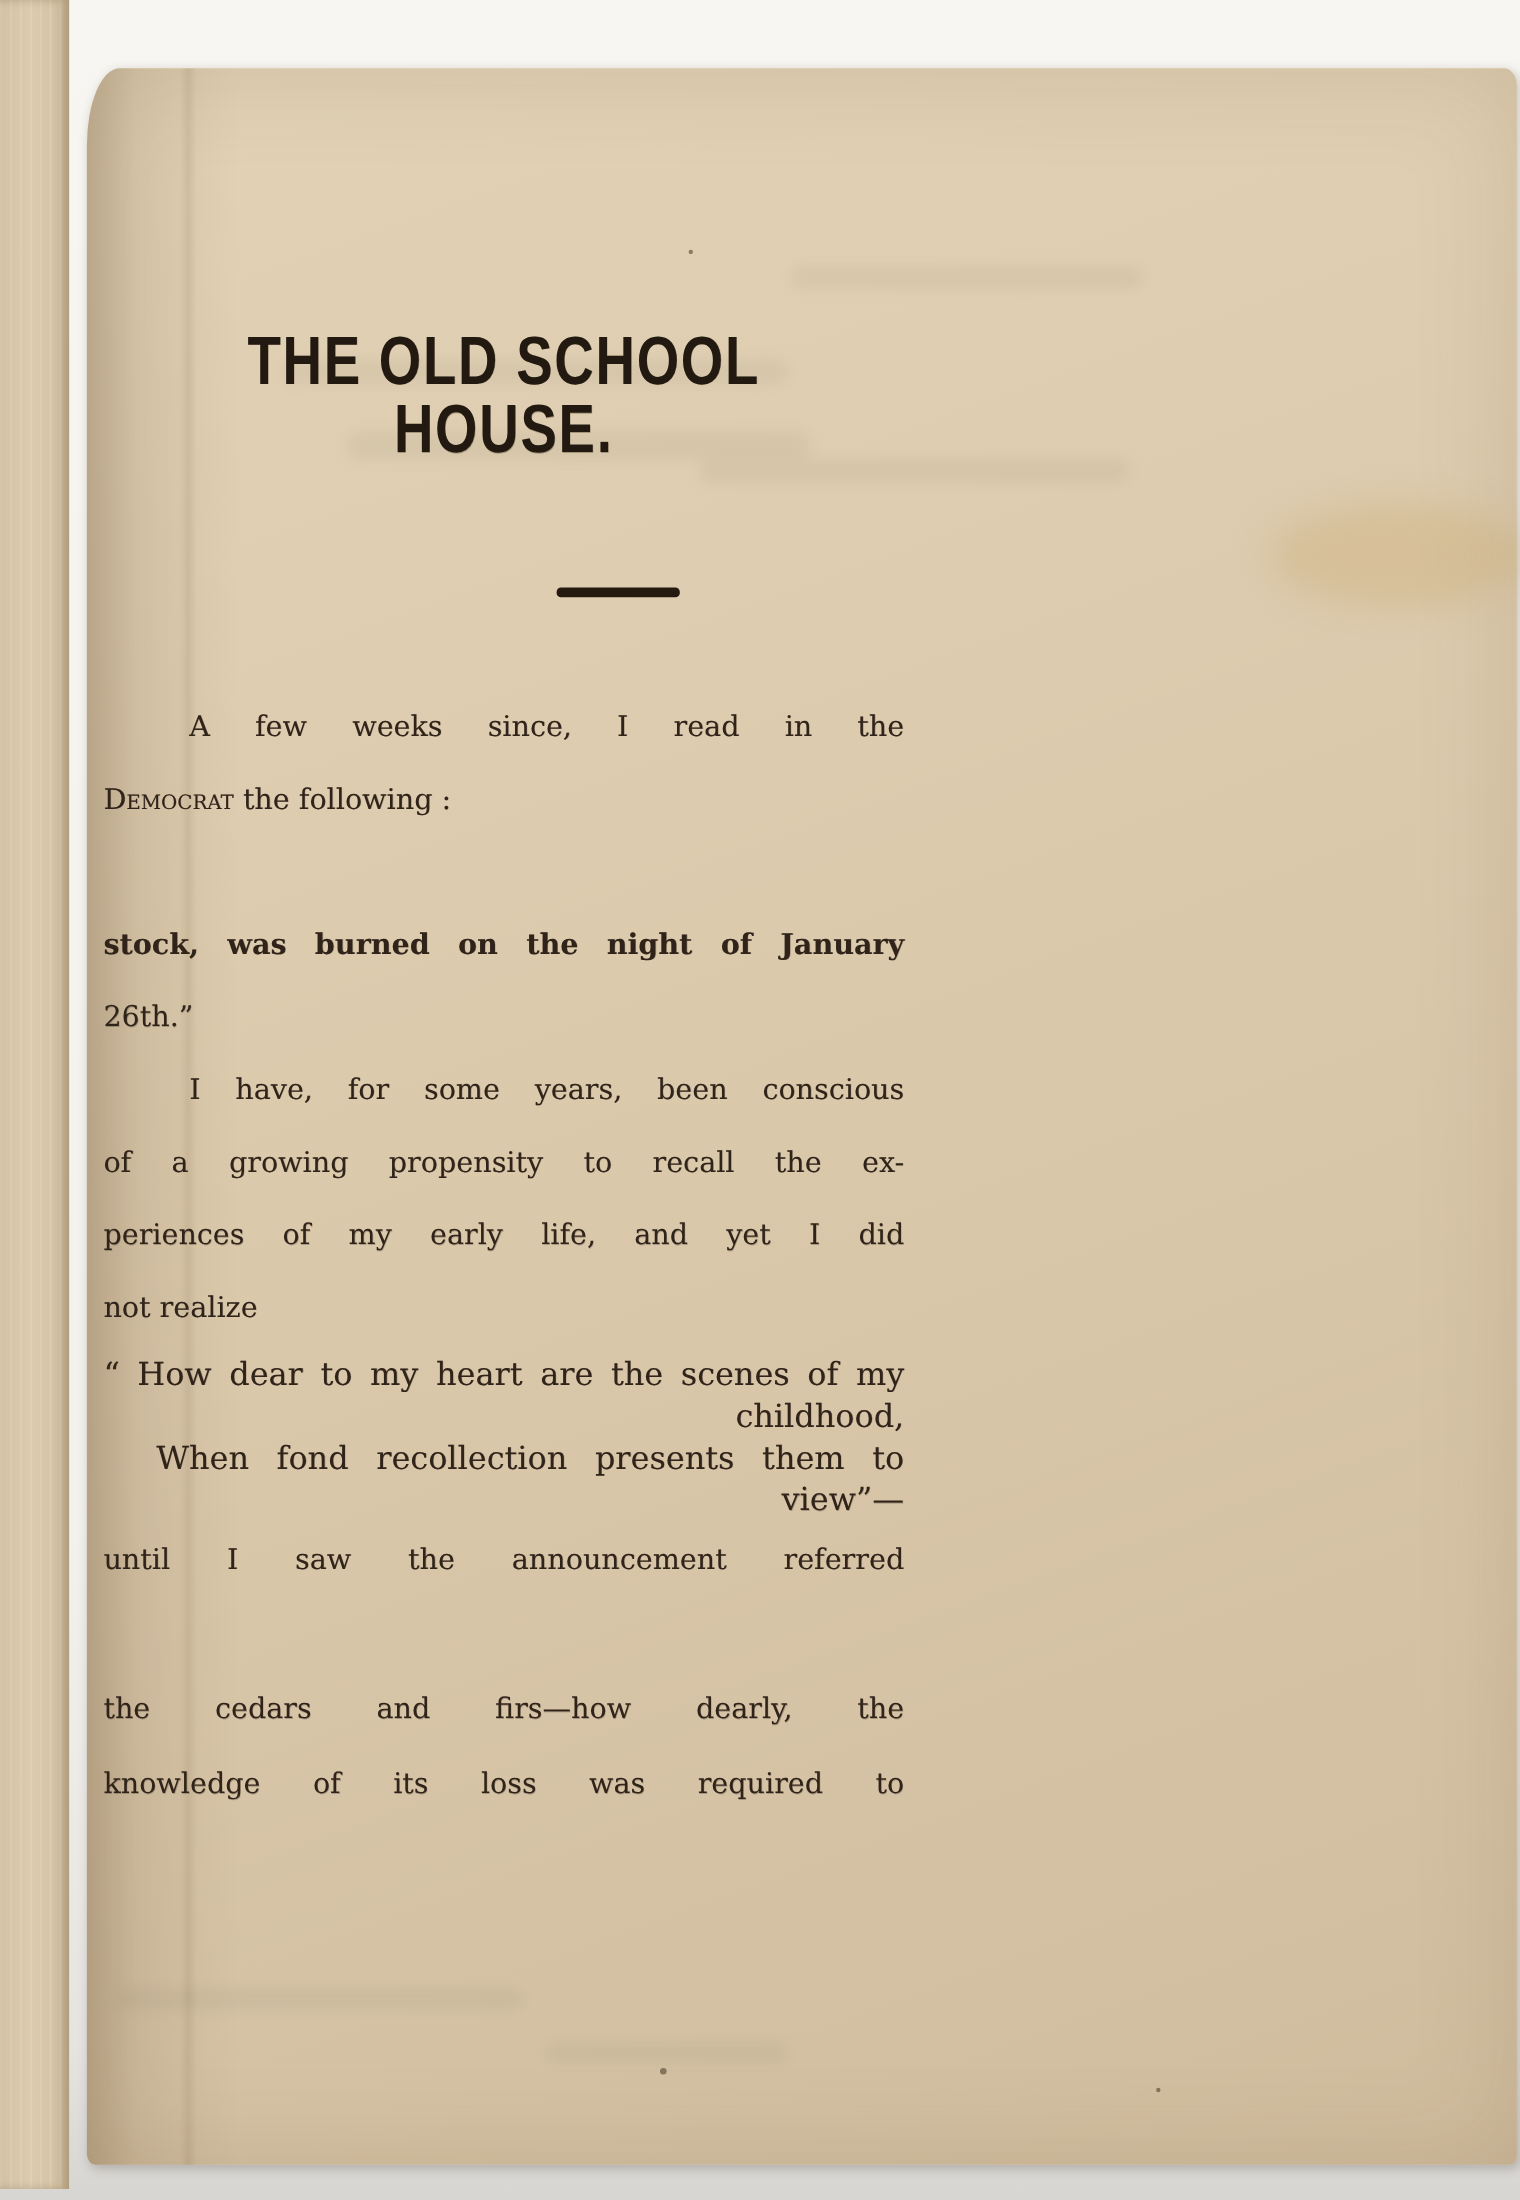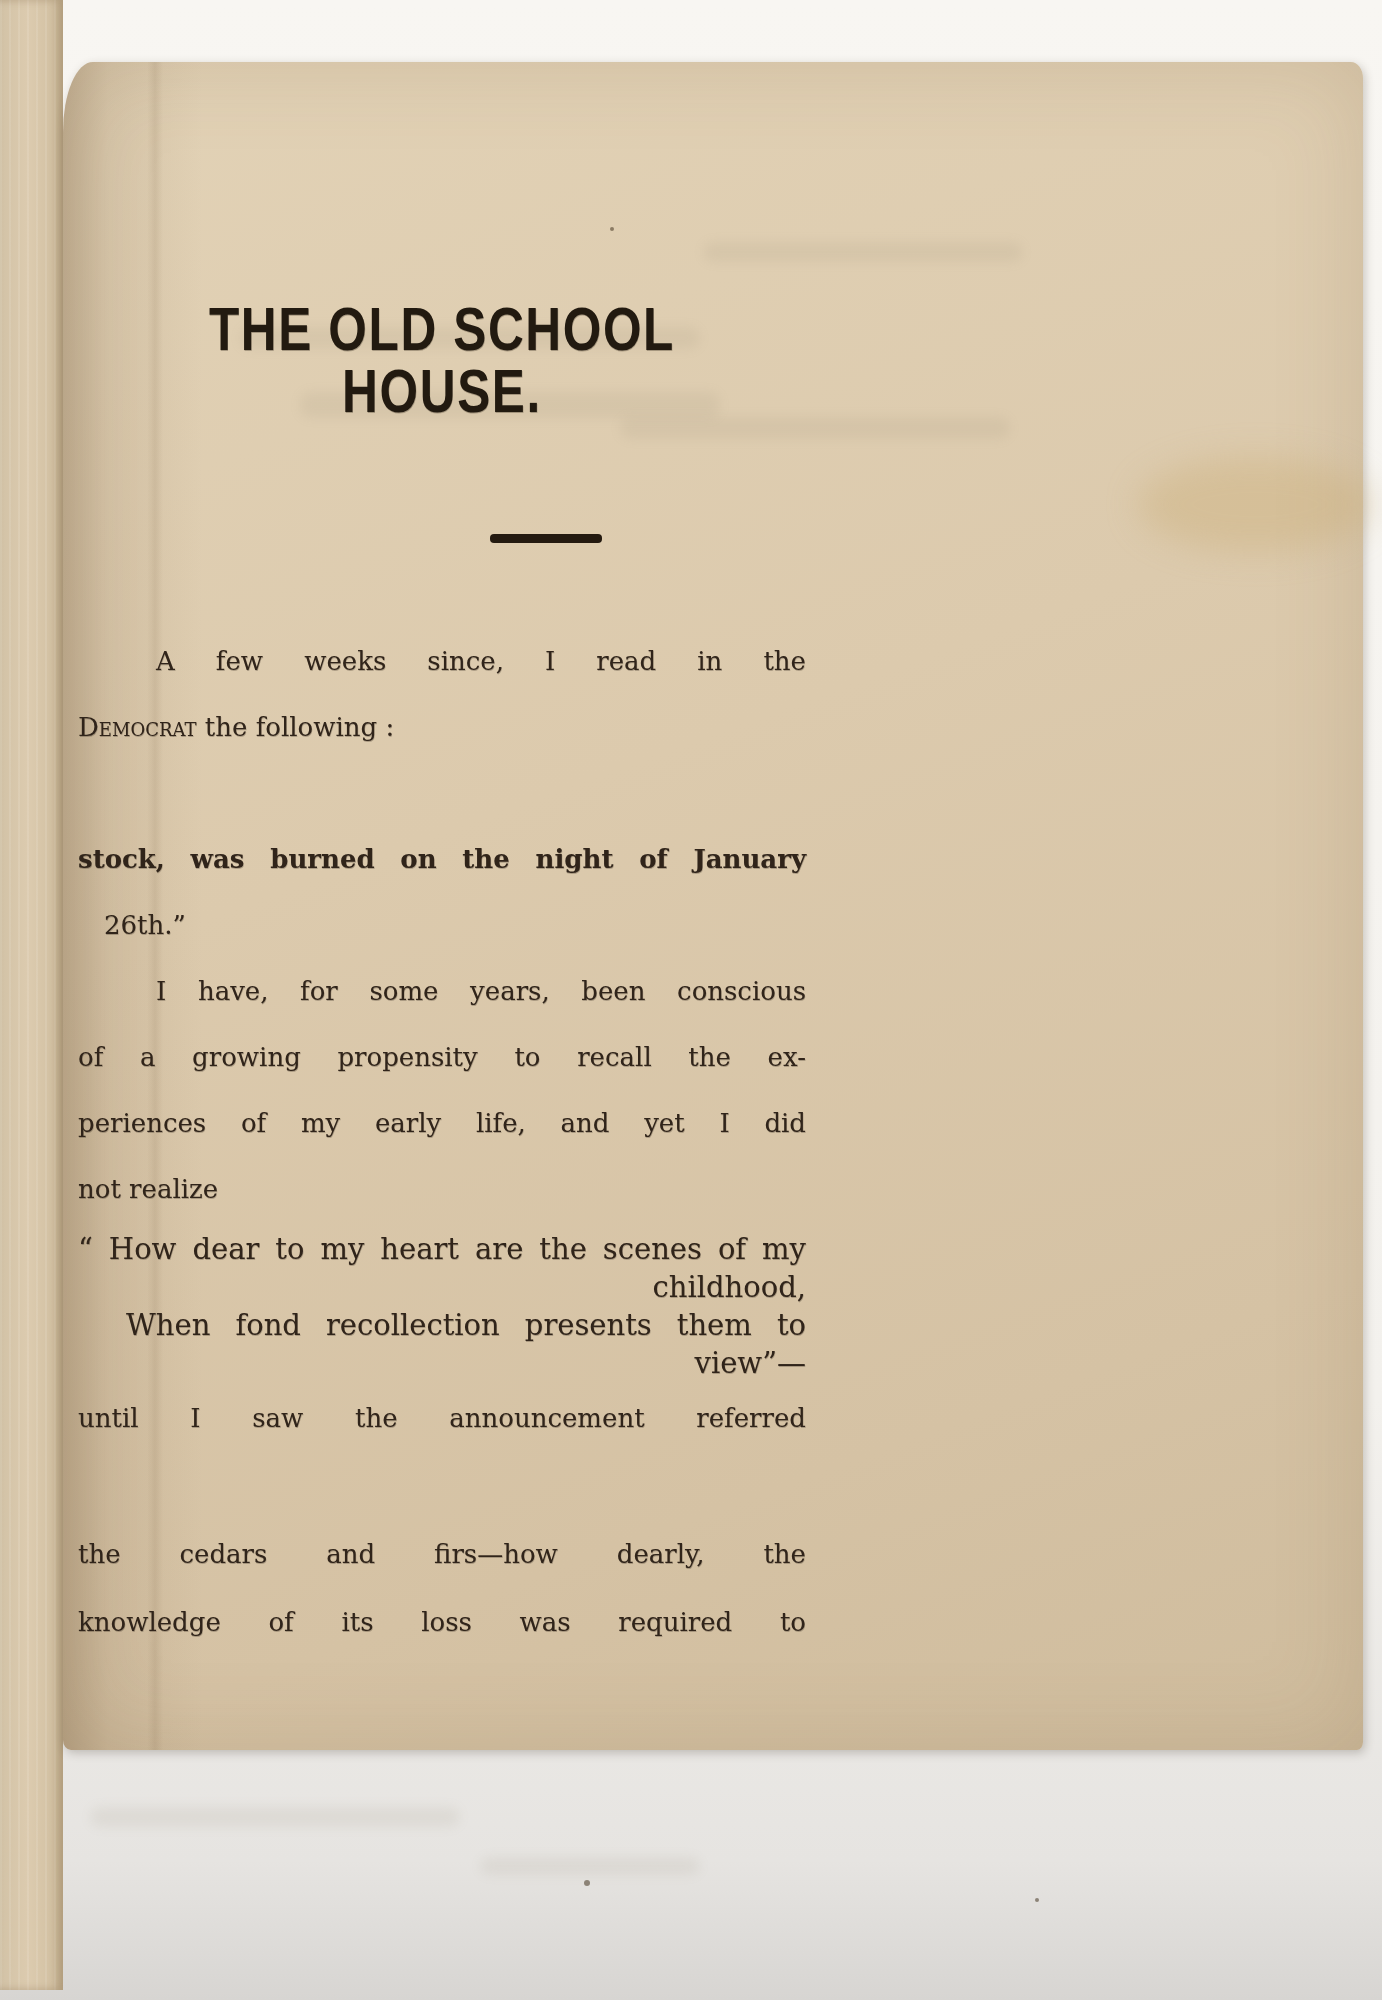--- a/index.html
+++ b/index.html
@@ -11,21 +11,21 @@
   
   .page-edges{
     position:absolute;left:0;top:0;width:63px;height:1990px;
     background:
       repeating-linear-gradient(90deg,rgba(255,255,255,0.10) 0 2px,rgba(0,0,0,0) 2px 9px),
       linear-gradient(90deg,#d2c2a6 0%,#dccbaf 45%,#cfbd9e 100%);
     box-shadow:inset -6px 0 8px rgba(120,95,60,0.35);
   }
   
   .book-page{
-    position:absolute;left:63px;top:62px;width:1300px;height:1688px;
+    position:absolute;left:79px;top:62px;width:1300px;height:1906px;
     background:linear-gradient(160deg,#e2d2b6 0%,#dccaad 42%,#d5c2a4 78%,#cfbc9d 100%);
     border-radius:30px 12px 6px 8px / 70px 16px 8px 10px;
     box-shadow:inset 0 0 90px rgba(120,95,60,0.18), 2px 3px 10px rgba(60,50,40,0.25);
   }
   .gutter-shadow{
     position:absolute;left:0;top:0;width:150px;height:100%;
     background:linear-gradient(90deg,rgba(110,85,55,0.28) 0,rgba(110,85,55,0.10) 45px,rgba(110,85,55,0.0) 140px);
     border-radius:30px 0 0 8px / 70px 0 0 10px;
   }
   .page-crease{
@@ -88,21 +88,21 @@
   <div class="speck" style="left:547px;top:165px;width:4px;height:4px;"></div>
 
   <div class="title">THE OLD SCHOOL HOUSE.</div>
   <div class="divider"></div>
 
   <div class="textcol">
     <div class="ln j i78" style="top:573px;">A few weeks since, I read in the</div>
     <div class="ln" style="top:639px;"><span class="sc">Democrat</span><span> the following :</span></div>
 
     <div class="ln j" style="top:771px;font-weight:bold;">stock, was burned on the night of January</div>
-    <div class="ln" style="top:837px;margin-left:26px;">26th.”</div>
+    <div class="ln" style="top:837px;">26th.”</div>
 
     <div class="ln j i78" style="top:903px;">I have, for some years, been conscious</div>
     <div class="ln j" style="top:969px;">of a growing propensity to recall the ex-</div>
     <div class="ln j" style="top:1035px;">periences of my early life, and yet I did</div>
     <div class="ln" style="top:1101px;">not realize</div>
 
     <div class="ln poem j" style="top:1167px;">“ How dear to my heart are the scenes of my</div>
     <div class="ln poem i125" style="top:1205px;">childhood,</div>
     <div class="ln poem j i48" style="top:1243px;">When fond recollection presents them to</div>
     <div class="ln poem i125" style="top:1281px;">view”—</div>

